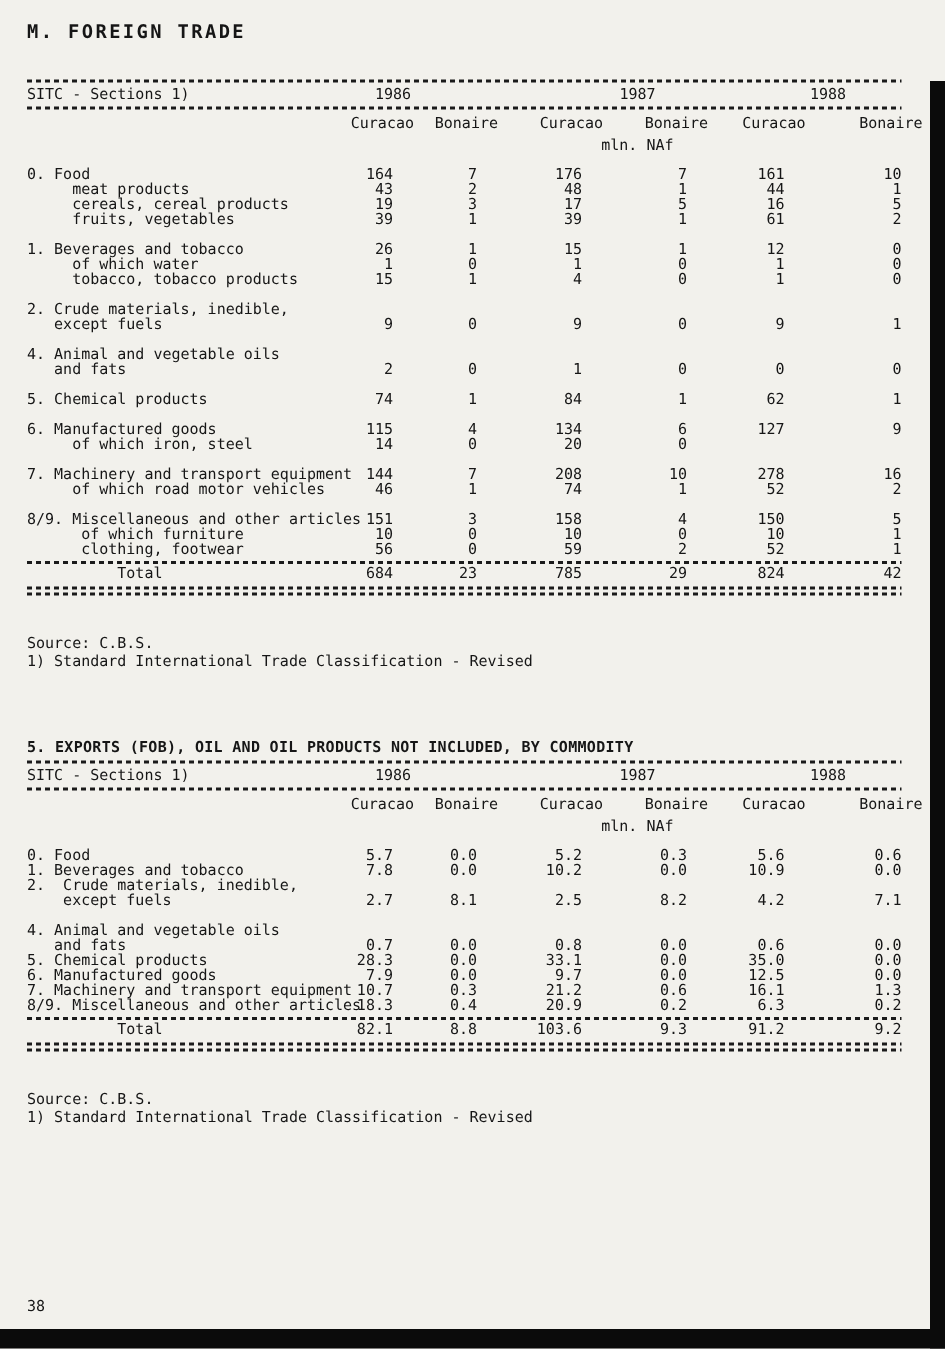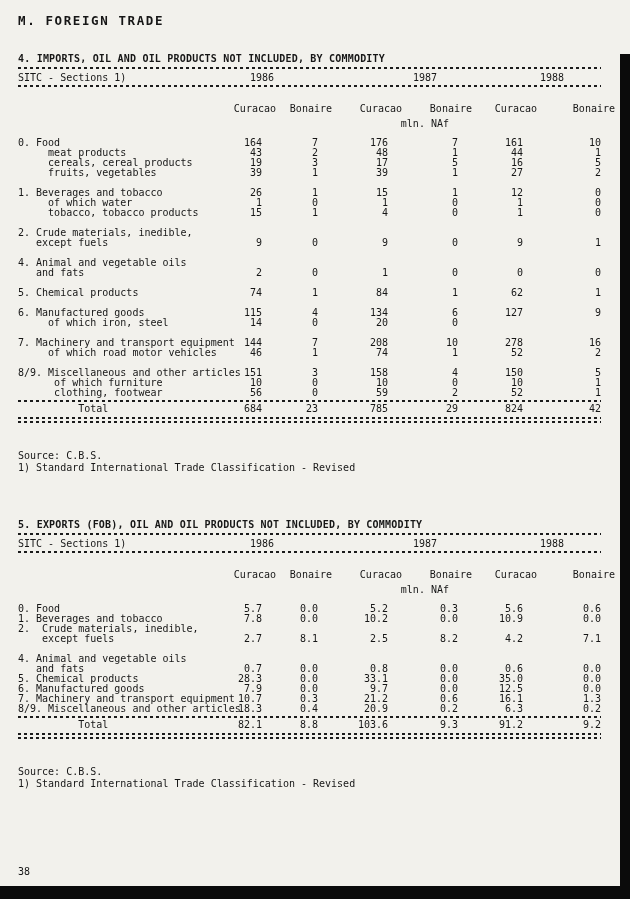--- a/index.html
+++ b/index.html
@@ -19,42 +19,41 @@
   .divider{height:2px;background:repeating-linear-gradient(to right,#1b1b1b 0 3.5px,transparent 3.5px 6px);margin:2px 0}
   .dbl{margin:2px 0}
   .dbl .divider{margin:2.5px 0}
   .hdr-years{position:relative;height:11px;margin:3px 0 2px;line-height:11px}
   .hdr-years .lab{position:absolute;left:0;top:0;white-space:pre}
   .year{position:absolute;top:0}
   .y0{left:232px}.y1{left:395px}.y2{left:522px}
   .trow{display:grid;grid-template-columns:200px 44px 56px 70px 70px 65px 78px;line-height:10px}
   .trow .lab{white-space:pre;overflow:visible}
   .trow .val{text-align:right;white-space:pre}
-  .thead{margin:16px 0 2px;line-height:11px}
+  .thead{margin:4px 0 2px;line-height:11px}
   .thead .val{transform:translateX(14px)}
   .unitrow{margin:4px 0 9px;line-height:11px}
   .unitrow .val{transform:translateX(-9px)}
   .totalrow-wrap{margin:2px 0}
   .src{margin-top:27px;line-height:11.5px}
   .fnote{line-height:11.5px}
   .gap-tables{height:46px}
   .pagenum{position:absolute;left:18px;top:866px;line-height:11px}
   .bar-right{position:absolute;right:0;top:54px;width:10px;height:845px;background:#0b0b0b}
   .bar-bottom{position:absolute;left:0;bottom:0;width:100%;height:13px;background:#0b0b0b}
 </style>
 </head>
 <body>
 
 <div class="page">
   <div class="content">
 
     <div class="doc-title">M. FOREIGN TRADE</div>
 
     <section>
-      <div class="ttitle">4. IMPORTS, OIL AND OIL PRODUCTS NOT INCLUDED, BY COMMODITY</div>
       <div class="divider"></div>
       <div class="hdr-years">
         <span class="lab">SITC - Sections 1)</span>
         <span class="year y0">1986</span>
         <span class="year y1">1987</span>
         <span class="year y2">1988</span>
       </div>
       <div class="divider"></div>
       <div class="trow thead">
         <span class="lab"></span>
@@ -101,21 +100,21 @@
             <span class="val">5</span>
             <span class="val">16</span>
             <span class="val">5</span>
           </div>
           <div class="trow">
             <span class="lab">     fruits, vegetables</span>
             <span class="val">39</span>
             <span class="val">1</span>
             <span class="val">39</span>
             <span class="val">1</span>
-            <span class="val">27</span>
+            <span class="val">61</span>
             <span class="val">2</span>
           </div>
           <div class="trow">
             <span class="lab">&nbsp;</span>
             <span class="val"></span>
             <span class="val"></span>
             <span class="val"></span>
             <span class="val"></span>
             <span class="val"></span>
             <span class="val"></span>

